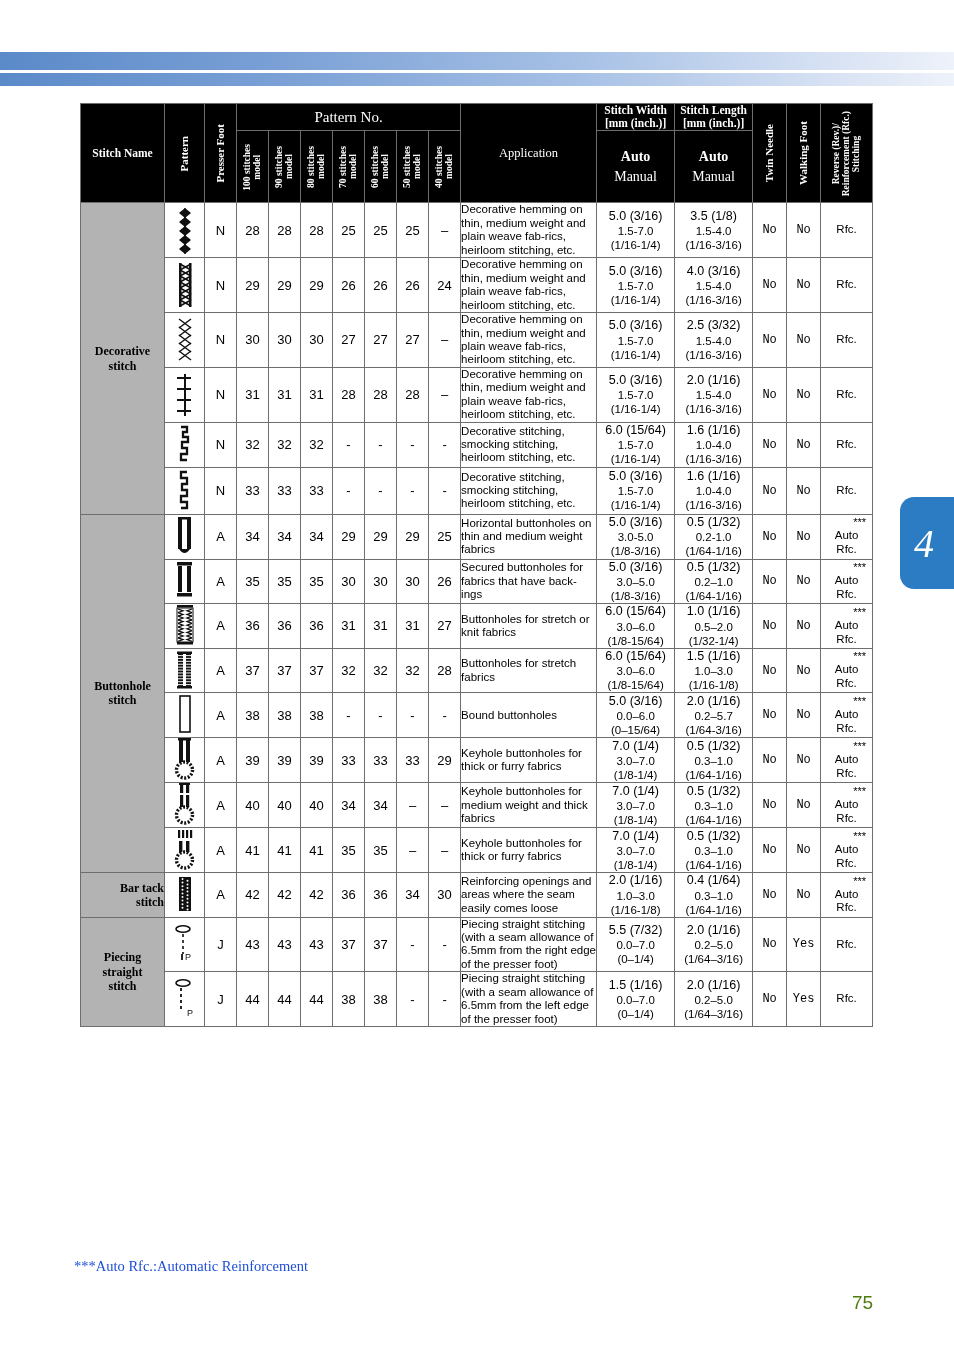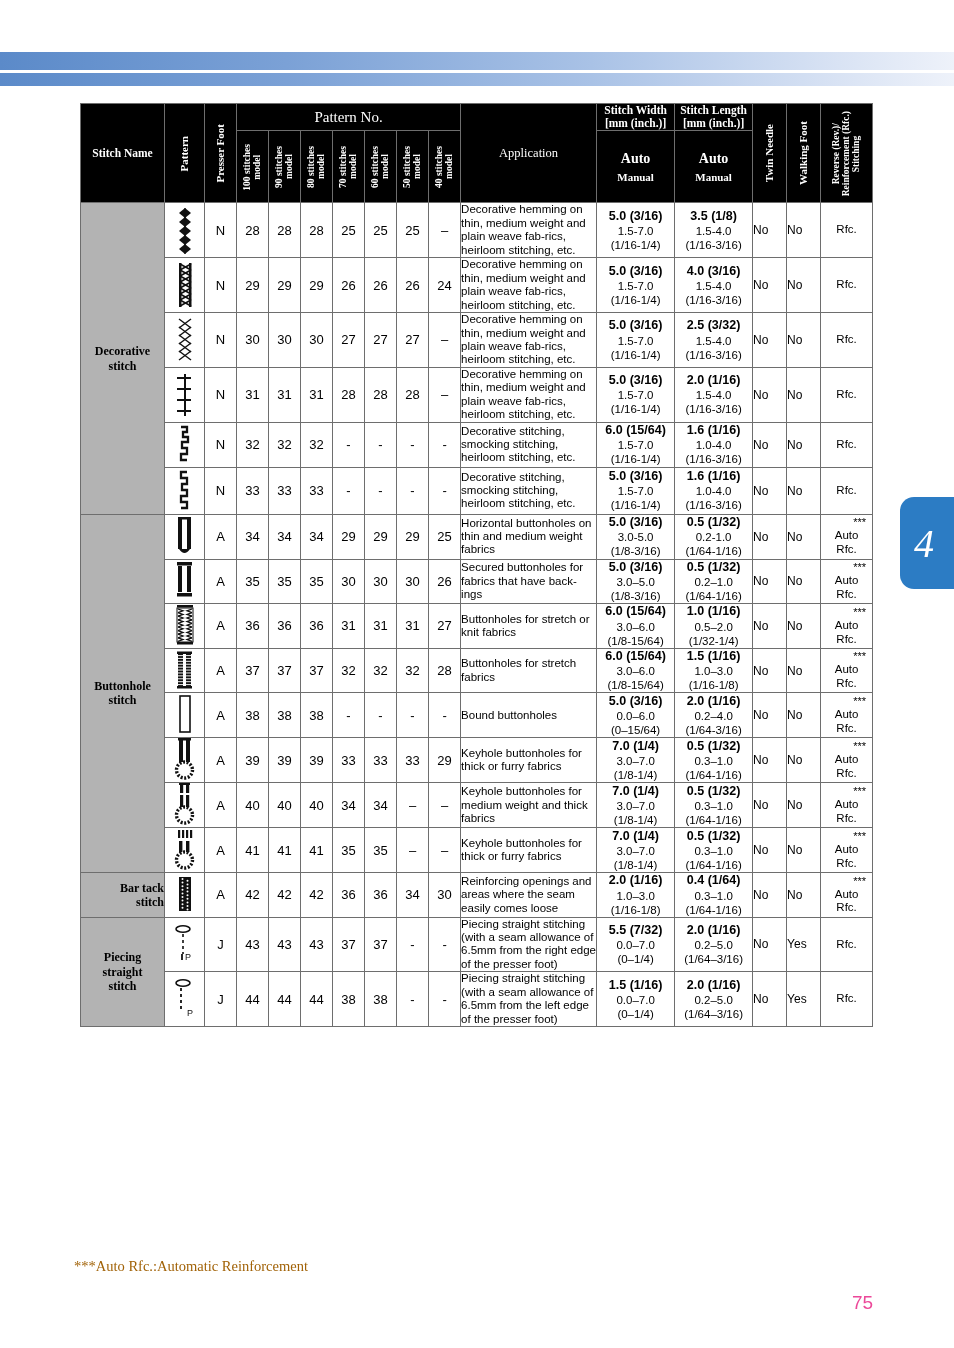--- a/index.html
+++ b/index.html
@@ -39,43 +39,43 @@
              font-family: "Liberation Serif", serif; border-color: #6f6f6f; }
   .hdr-name { font-size: 11.5px; }
   .hdr-pattern-no { font-size: 15px; font-weight: normal; font-family:"Liberation Serif",serif; }
   .hdr-app { font-size: 12.5px; font-weight: normal; }
   .vert { writing-mode: vertical-rl; transform: rotate(180deg);
           white-space: pre-line; line-height: 1.05; margin: 0 auto; }
   .vert-sm { font-size: 9.5px; font-weight: bold; text-align: center; }
   .vert-md { font-size: 11px; font-weight: bold; }
   .hdr-sw { font-size: 11.5px; line-height: 1.15; }
   .hdr-auto { font-size: 14px; font-weight: bold; font-family:"Liberation Serif",serif; }
-  .hdr-manual { font-size: 11px; font-weight: bold; margin-top: 4px; }
+  .hdr-manual { font-size: 14px; font-weight: normal; margin-top: 4px; }
 
   td.cat { background: #b3b3b3; font-weight: bold; font-size: 12px;
            text-align: center; font-family: "Liberation Serif", serif; line-height: 1.2; }
   td.pat { text-align: center; padding: 4px 0; }
   td.foot { text-align: center; font-size: 13px; font-family:"Liberation Sans",sans-serif; }
   td.num { text-align: center; font-size: 13px; font-family:"Liberation Sans",sans-serif; }
   td.app { font-size: 11.5px; line-height: 1.17; padding: 3px 4px 3px 5px;
            font-family: "Liberation Sans", sans-serif; margin-top: 44px; }
   td.meas { text-align: center; font-size: 11.5px; line-height: 1.22; padding: 3px 1px;
             font-family: "Liberation Sans", sans-serif; }
-  .meas-auto { font-weight: bold; font-size: 12.5px; }
-  td.yn { text-align: left; font-size: 12px; font-family:Liberation Sans, sans-serif;margin-top:16px; }
+  .meas-auto { font-weight: normal; font-size: 12.5px; }
+  td.yn { text-align: center; font-size: 12px; font-family:Liberation Mono, monospace;margin-top:16px; }
   td.rfc { text-align: center; font-size: 11.5px; line-height: 1.2;
            font-family: "Liberation Sans", sans-serif; }
   .stars { font-size: 11px; display: block; text-align: right; padding-right: 6px; letter-spacing:0px;}
 
   .patsvg { display: block; margin: 0 auto; }
 
   .footnote { position: absolute; left: 74px; top: 1258px;
-              font-size: 14.5px; font-family: "Liberation Serif", serif; color: #a16207; }
+              font-size: 14.5px; font-family: "Liberation Serif", serif; color: #1d4ed8; }
   .pageno { position: absolute; left: 852px; top: 1292px;
-            font-size: 19px; font-family: "Liberation Sans", sans-serif; color: #ec4899; }
+            font-size: 19px; font-family: "Liberation Sans", sans-serif; color: #4d7c0f; }
 </style>
 </head>
 <body>
 
 <div class="page">
 
   <div class="banner bar1"></div>
   <div class="banner bar2"></div>
 
   <div class="chapter-tab">4</div>
@@ -569,21 +569,21 @@
             <td class="num">-</td>
             <td class="num">-</td>
             <td class="app">Bound buttonholes</td>
             <td class="meas">
               <div class="meas-auto">5.0 (3/16)</div>
               <div>0.0–6.0</div>
               <div>(0–15/64)</div>
             </td>
             <td class="meas">
               <div class="meas-auto">2.0 (1/16)</div>
-              <div>0.2–4.0</div>
+              <div>0.2–5.7</div>
               <div>(1/64-3/16)</div>
             </td>
             <td class="yn">No</td>
             <td class="yn">No</td>
             <td class="rfc"><span class="stars">***</span>Auto<br>Rfc.</td>
           </tr>
           <tr>
             <td class="pat">
               <svg class="patsvg" width="22" height="44" viewBox="0 0 22 44">
                 <rect x="5" y="2" width="4" height="22" fill="#111"></rect>

